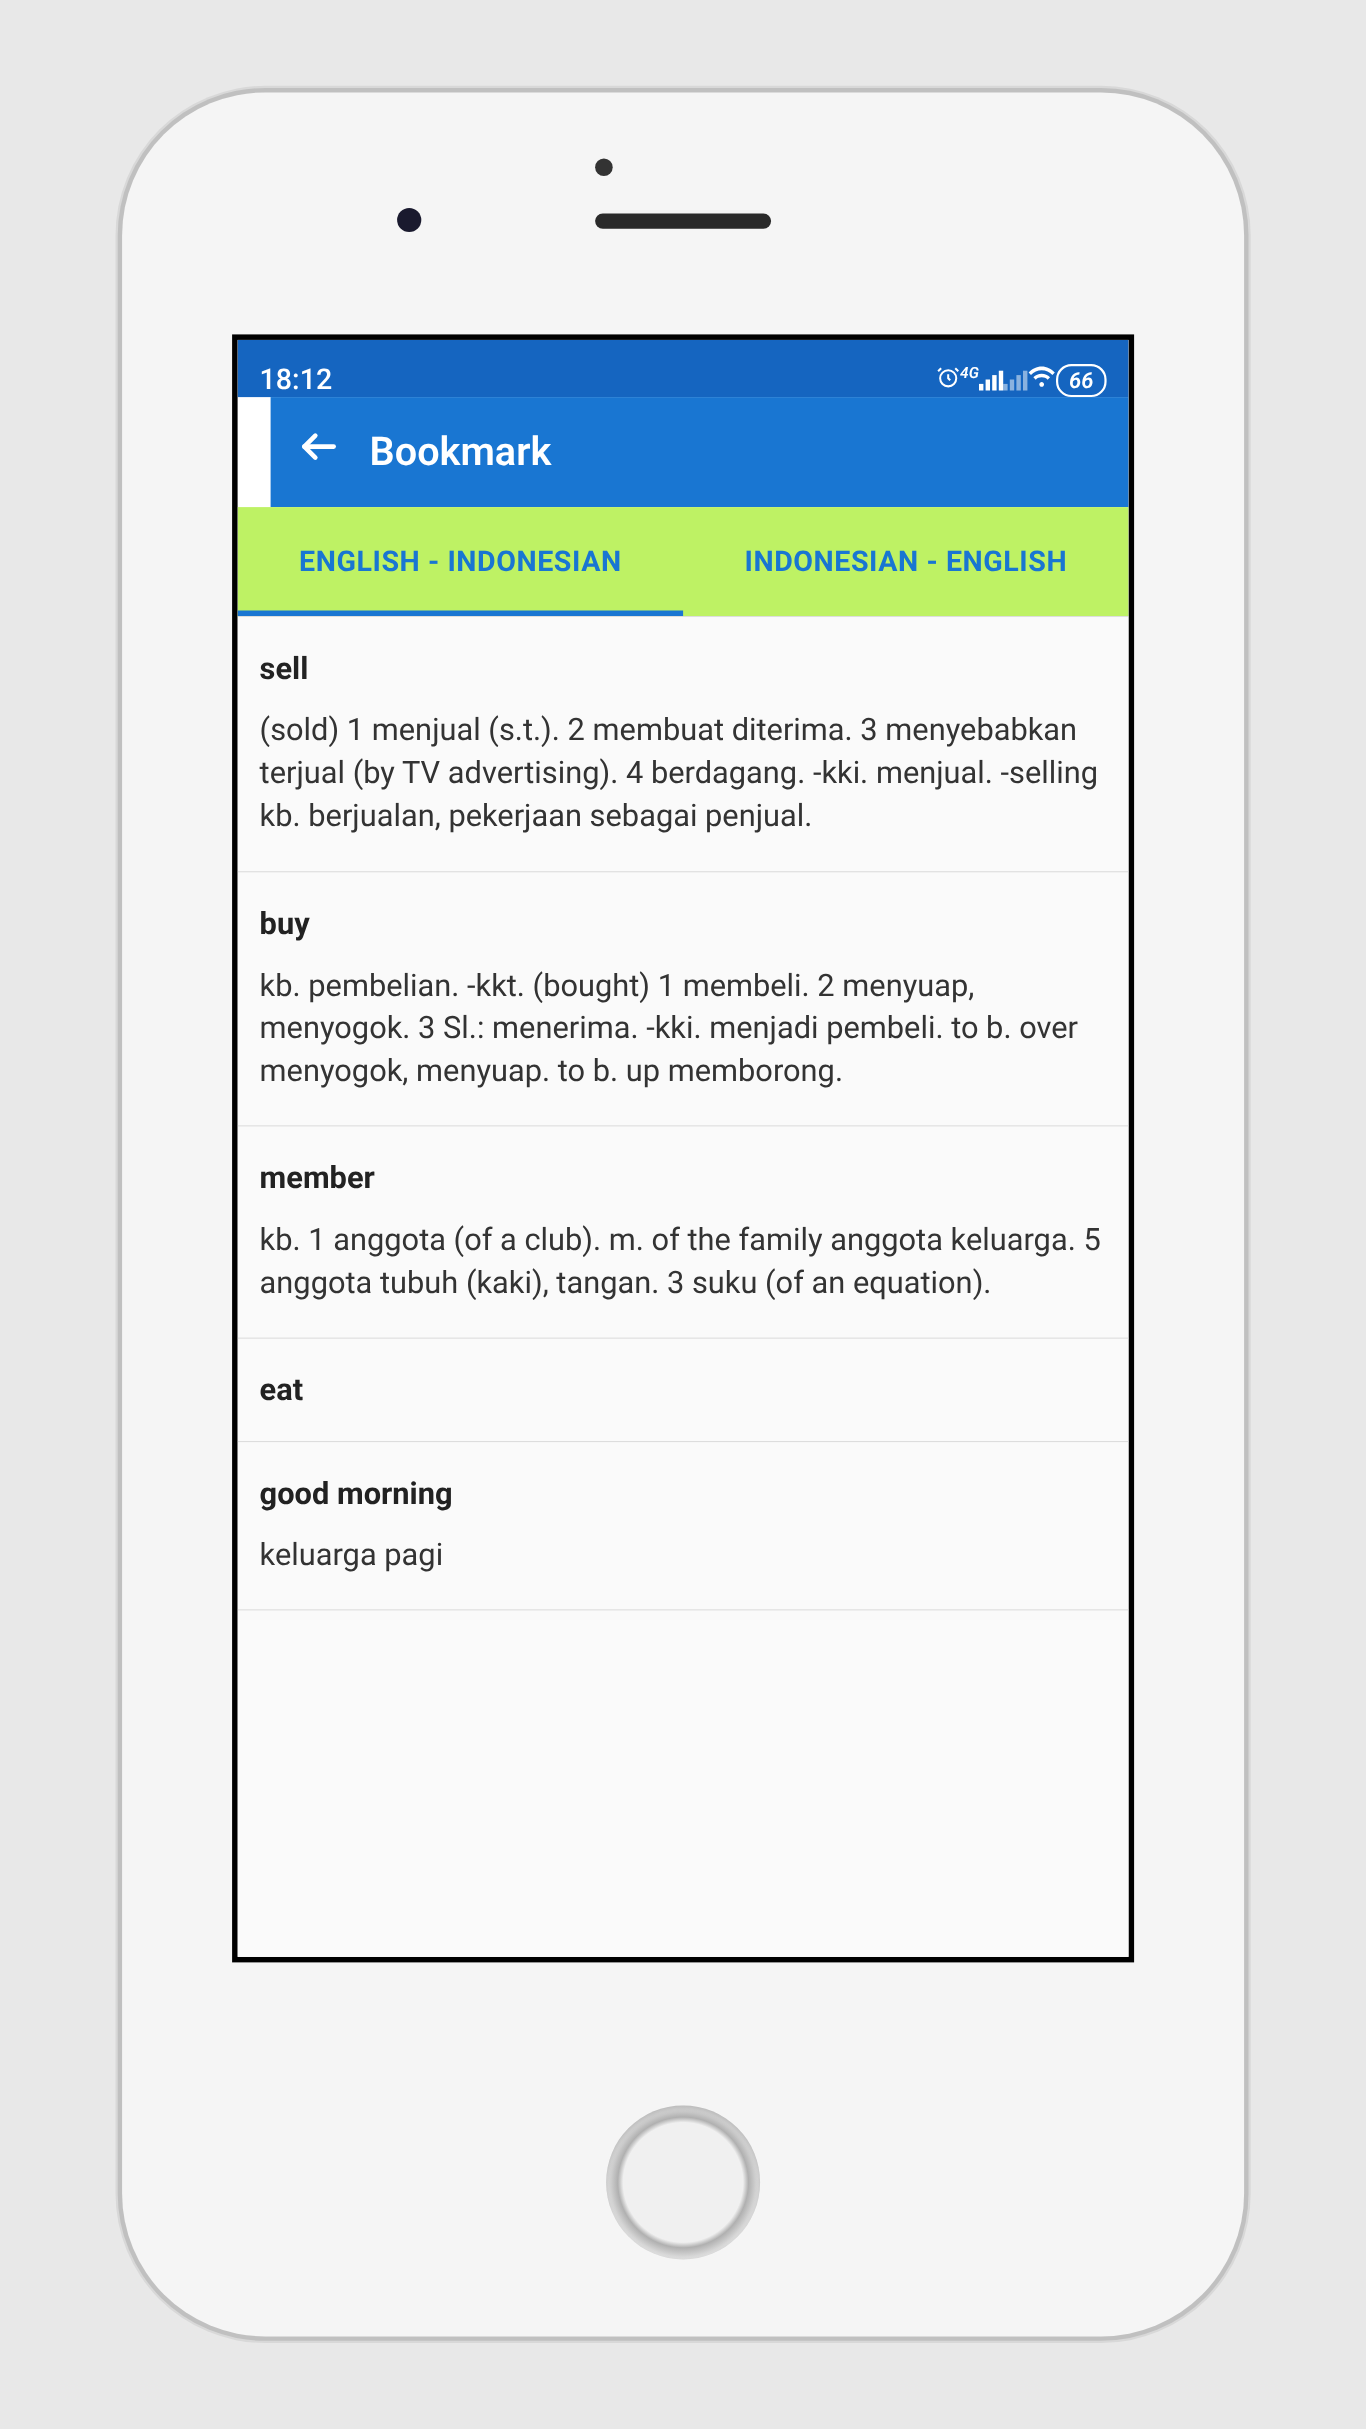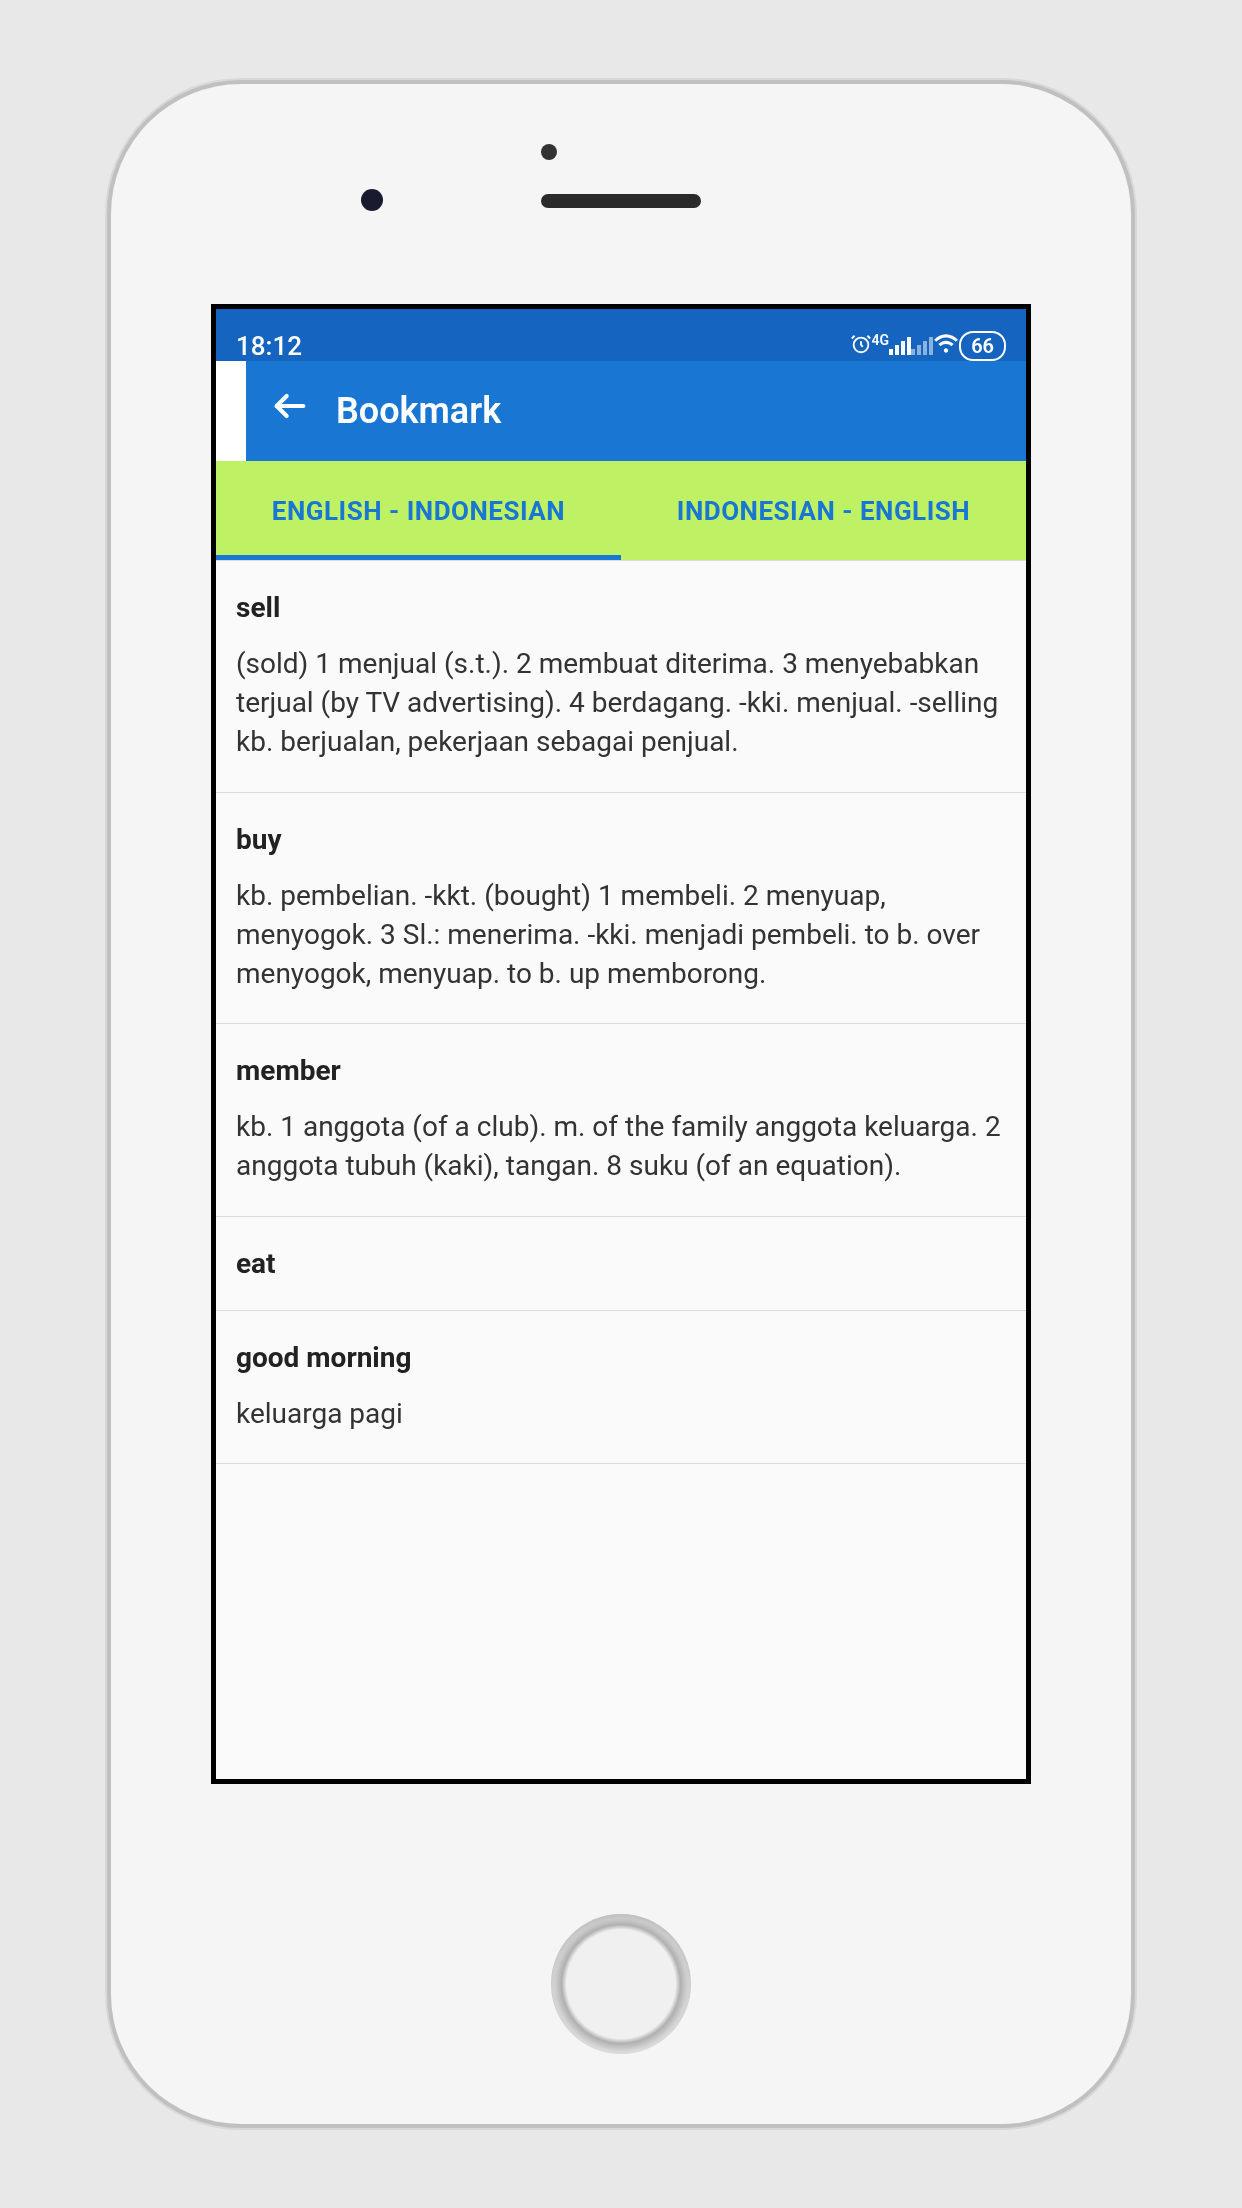--- a/index.html
+++ b/index.html
@@ -91,20 +91,21 @@
     }
     
     .status-time {
       font-weight: 500;
     }
     
     .status-icons {
       display: flex;
       align-items: center;
       font-size: 22px;
+      font-style: italic;
     }
     
     .battery-badge {
       border: 2px solid #fff;
       border-radius: 14px;
       padding: 1px 10px;
       font-size: 20px;
       font-weight: 600;
     }
     
@@ -280,21 +281,21 @@
     <div class="entry">
           <div class="entry-word">sell</div>
           <div class="entry-def">(sold) 1 menjual (s.t.). 2 membuat diterima. 3 menyebabkan terjual (by TV advertising). 4 berdagang. -kki. menjual. -selling kb. berjualan, pekerjaan sebagai penjual.</div>
         </div>
         <div class="entry">
           <div class="entry-word">buy</div>
           <div class="entry-def">kb. pembelian. -kkt. (bought) 1 membeli. 2 menyuap, menyogok. 3 Sl.: menerima. -kki. menjadi pembeli. to b. over menyogok, menyuap. to b. up memborong.</div>
         </div>
         <div class="entry">
           <div class="entry-word">member</div>
-          <div class="entry-def">kb. 1 anggota (of a club). m. of the family anggota keluarga. 2 anggota tubuh (kaki), tangan. 8 suku (of an equation).</div>
+          <div class="entry-def">kb. 1 anggota (of a club). m. of the family anggota keluarga. 5 anggota tubuh (kaki), tangan. 3 suku (of an equation).</div>
         </div>
         <div class="entry">
           <div class="entry-word">eat</div>
         </div>
         <div class="entry">
           <div class="entry-word">good morning</div>
           <div class="entry-def">keluarga pagi</div>
         </div>
       </div>
   </div>

